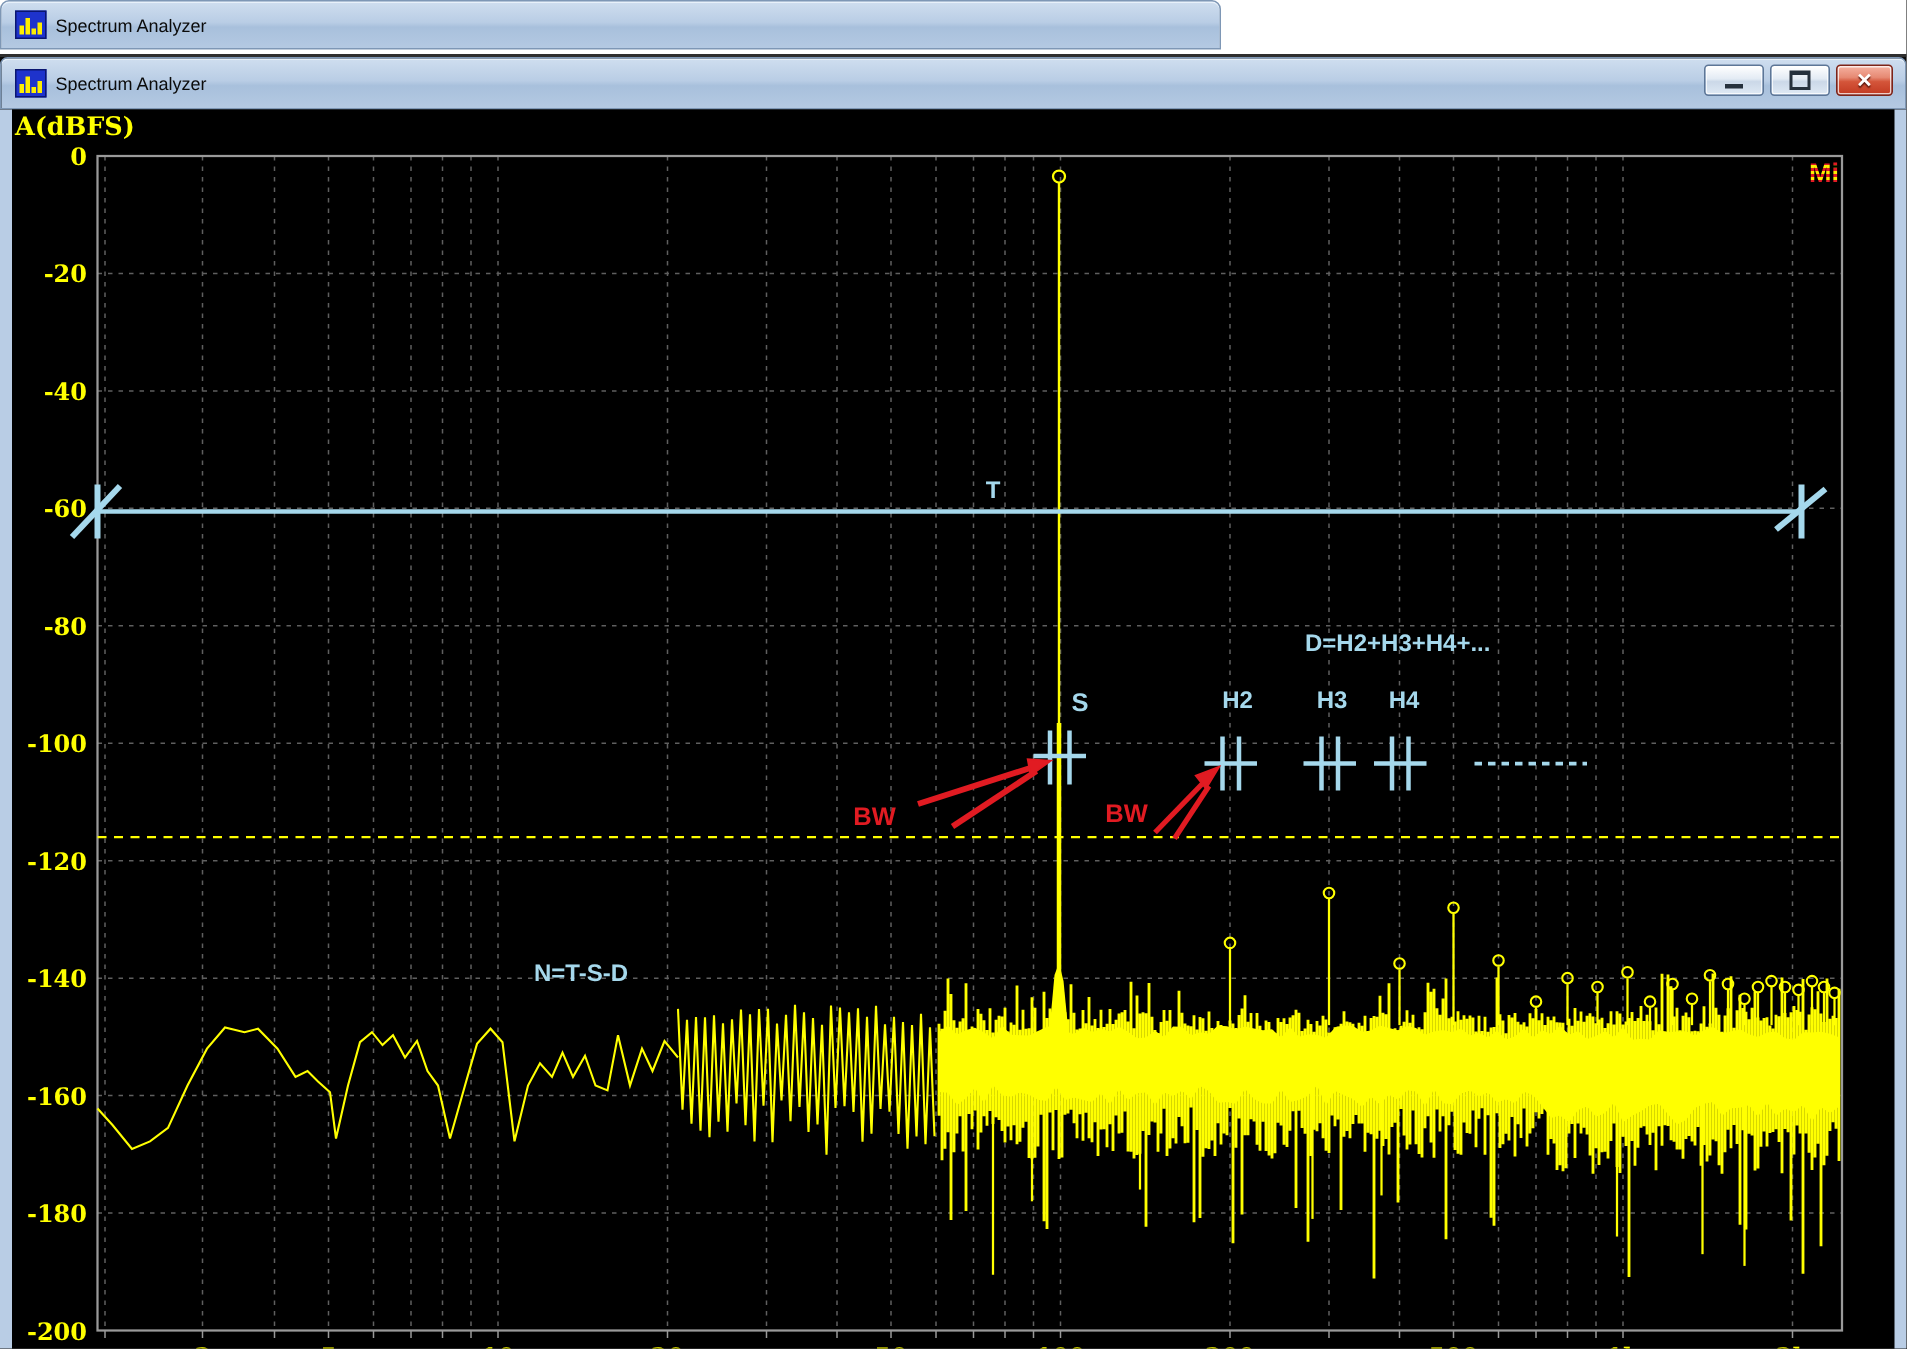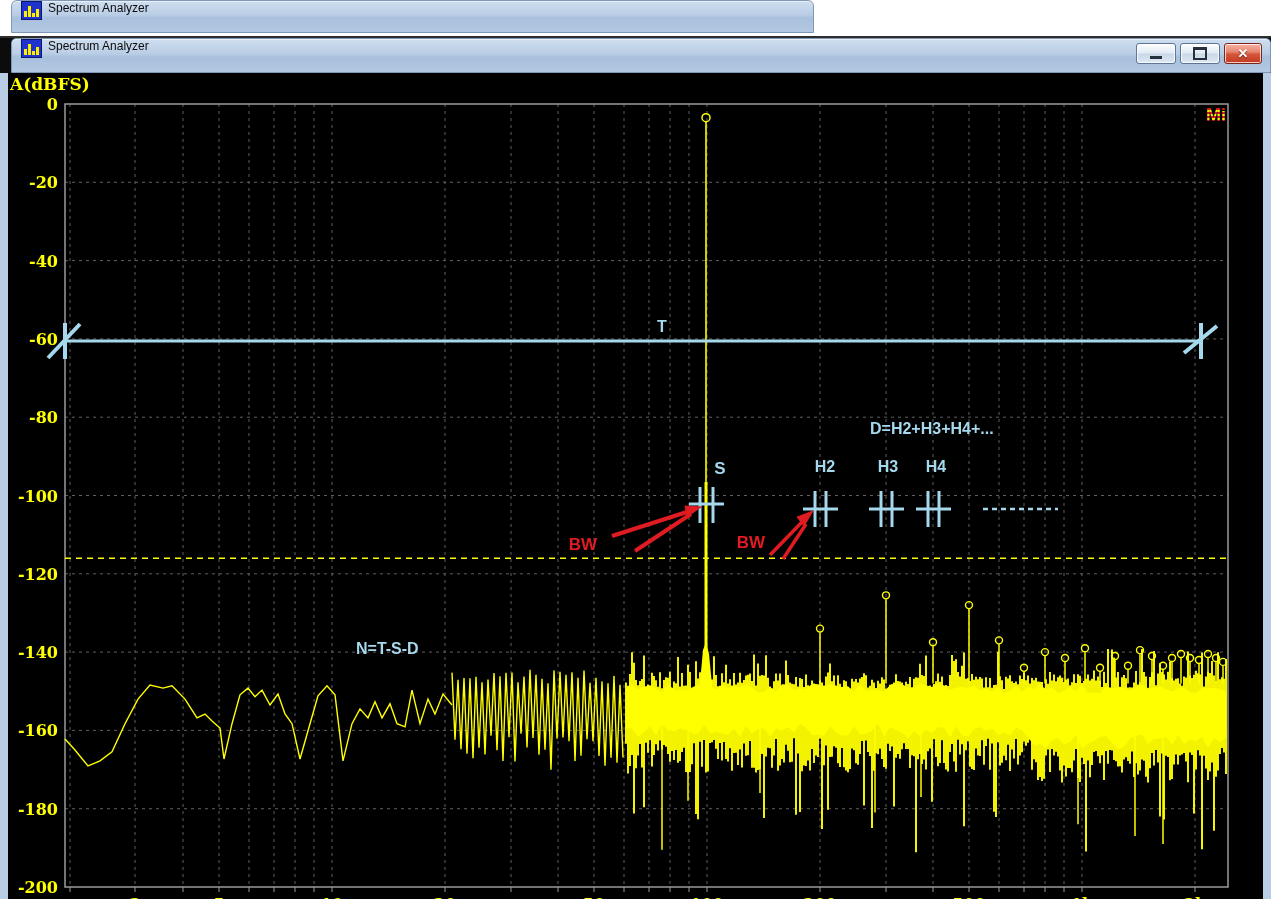--- a/index.html
+++ b/index.html
@@ -2,21 +2,21 @@
 <html><head>
 <meta charset="utf-8">
 <style>
   html,body{margin:0;padding:0;}
   body{width:1271px;height:899px;overflow:hidden;position:relative;background:#ffffff;
        font-family:"Liberation Sans",sans-serif;}
   .win{position:absolute;}
   .titlebar{position:relative;height:31px;
     background:linear-gradient(180deg,#cfdeef 0%,#b9cde5 45%,#a8c0dc 55%,#b4c9e2 100%);
     border:1px solid #7e97b5;border-radius:6px 6px 0 0;
-    box-shadow:inset 0 1px 0 #e8f1fa;display:flex;align-items:flex-start;margin-left:11px;}
+    box-shadow:inset 0 1px 0 #e8f1fa;display:flex;align-items:center;}
   .back-win{left:0;top:0;width:814px;}
   .front-win{left:0;top:36px;width:1271px;height:863px;
     border-top:2px solid #2e2e2e;background:#0c0c0c;}
   .front-win .titlebar{height:33px;border-radius:5px 5px 0 0;}
   .app-icon{width:19px;height:17px;margin:0 6px 0 9px;background:#1e33cc;
     border:1px solid #0a1670;position:relative;flex:0 0 auto;}
   .app-icon .bars{position:absolute;left:2px;right:2px;bottom:2px;top:2px;
     display:flex;align-items:flex-end;gap:1px;}
   .app-icon .bars i{display:block;width:3px;background:#ffee00;}
   .title-text{font-size:12px;color:#0b0b0b;white-space:nowrap;}

